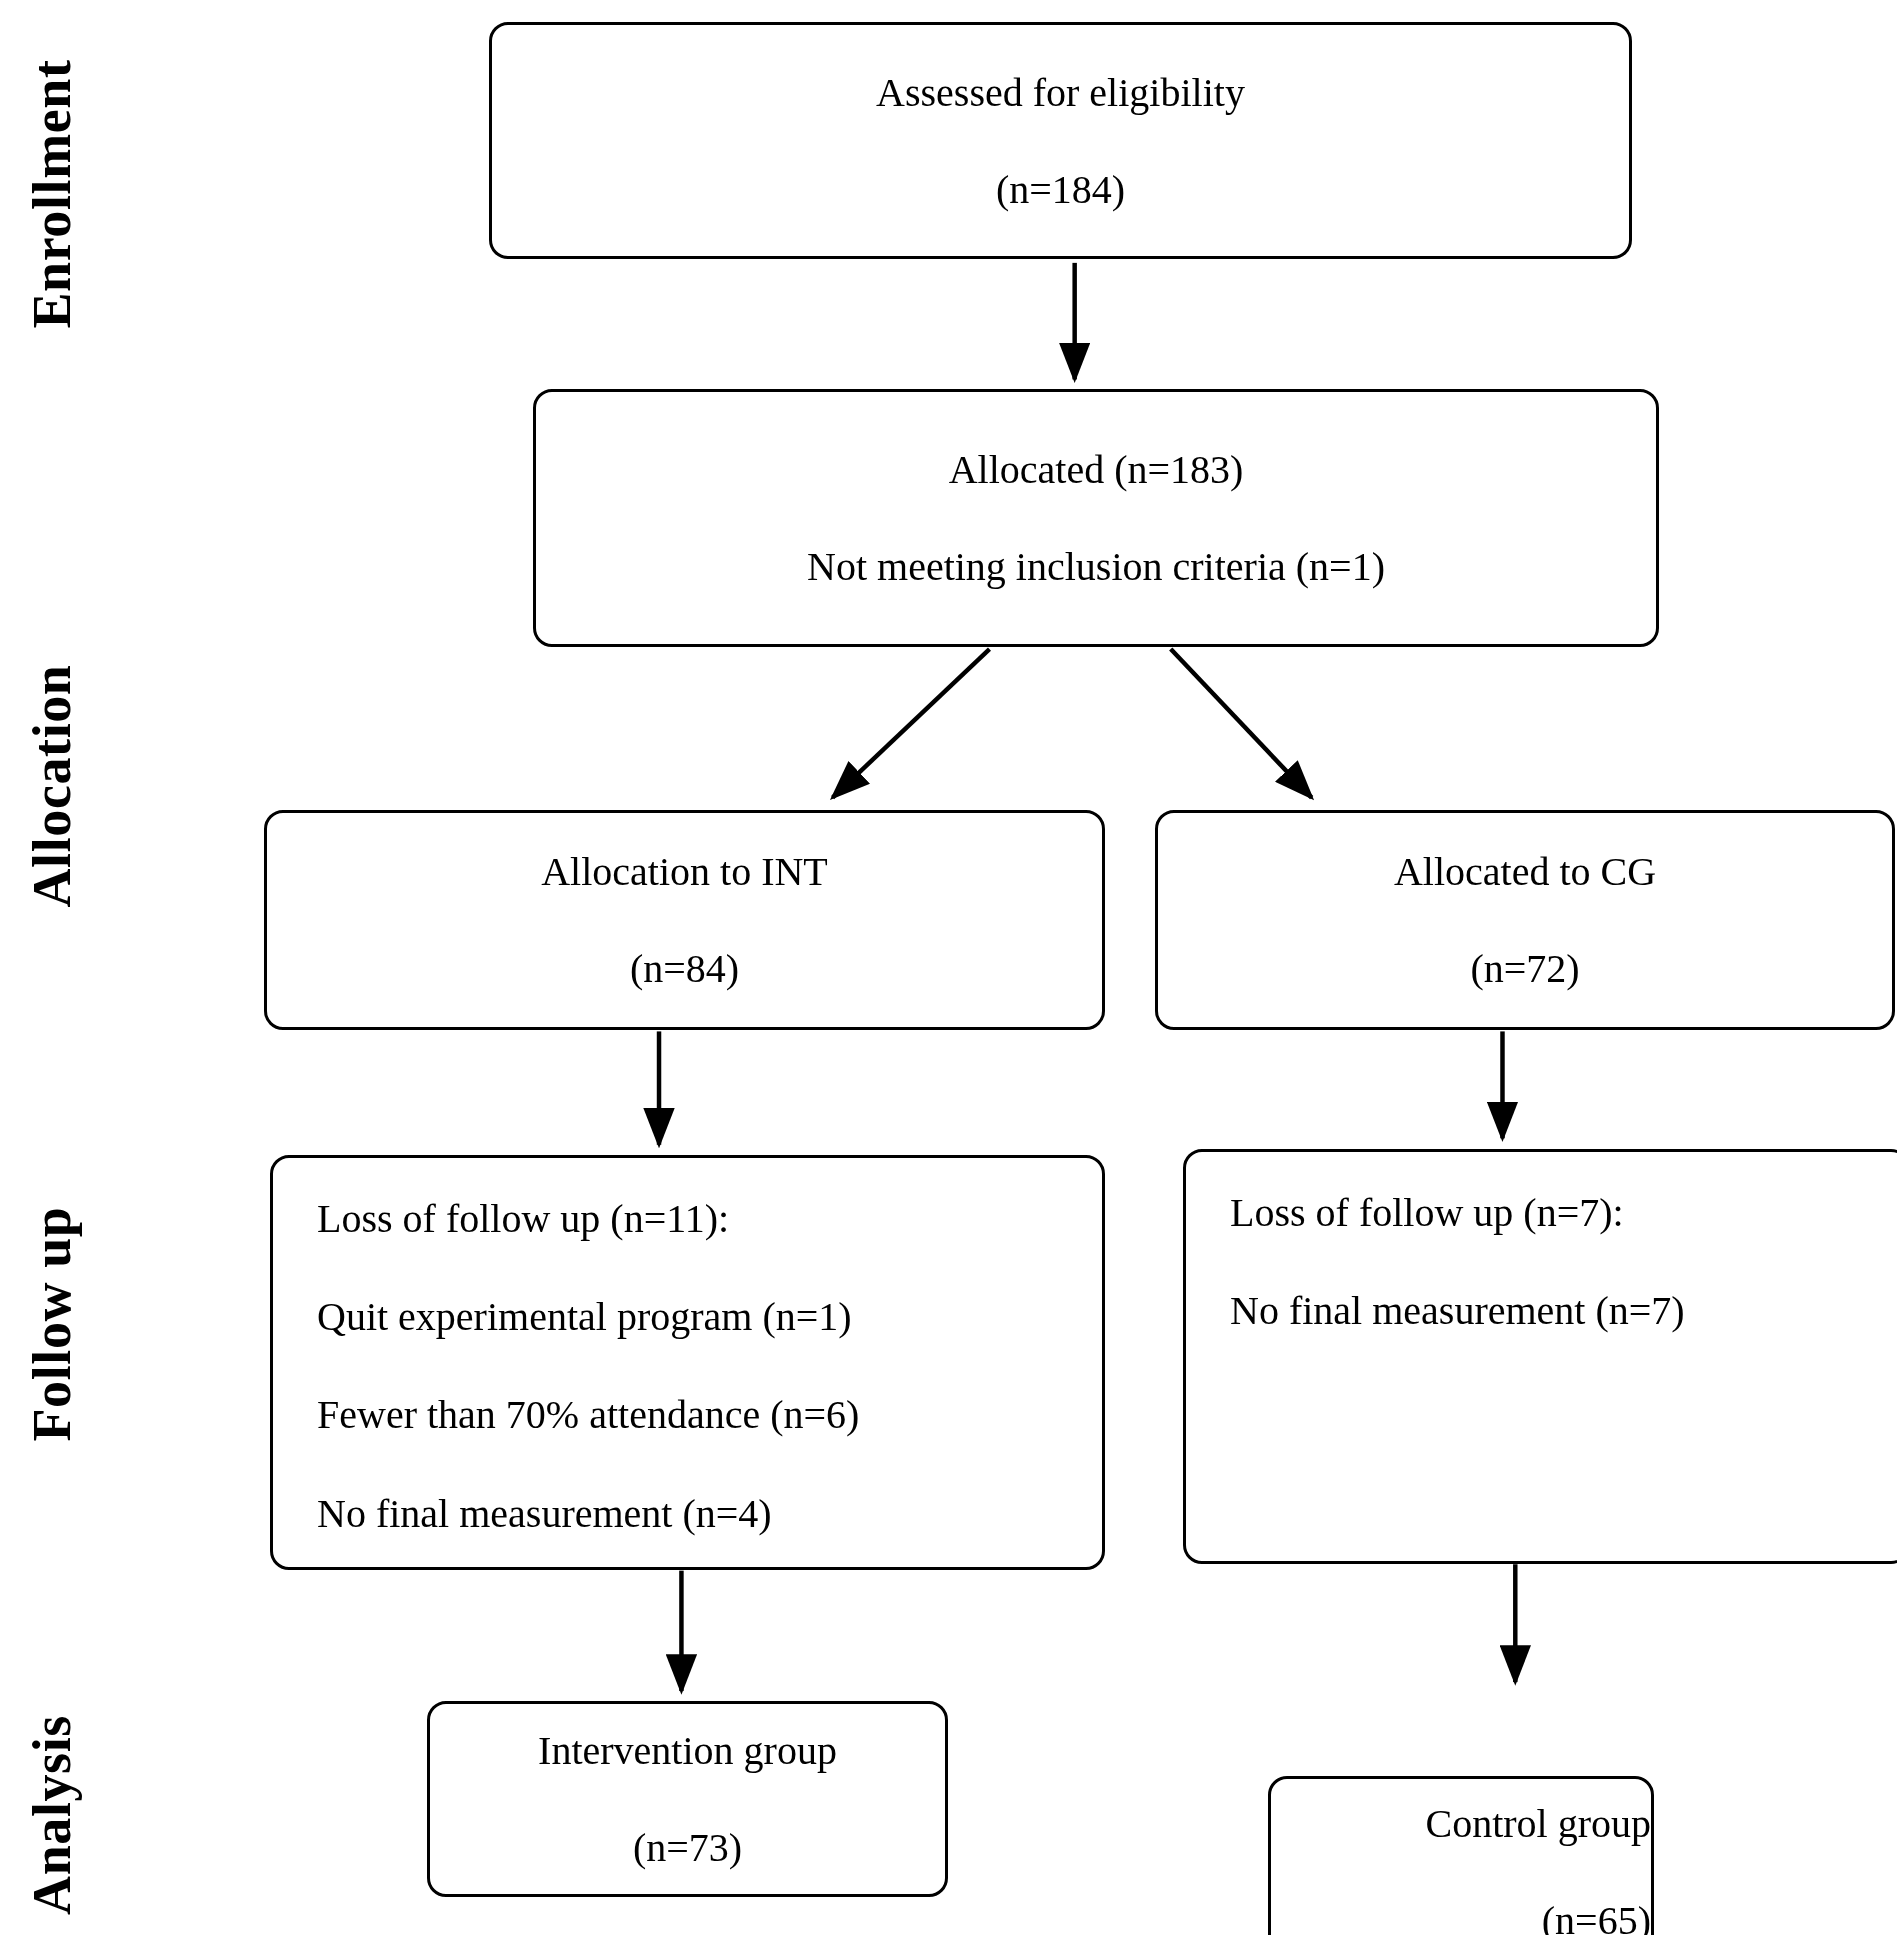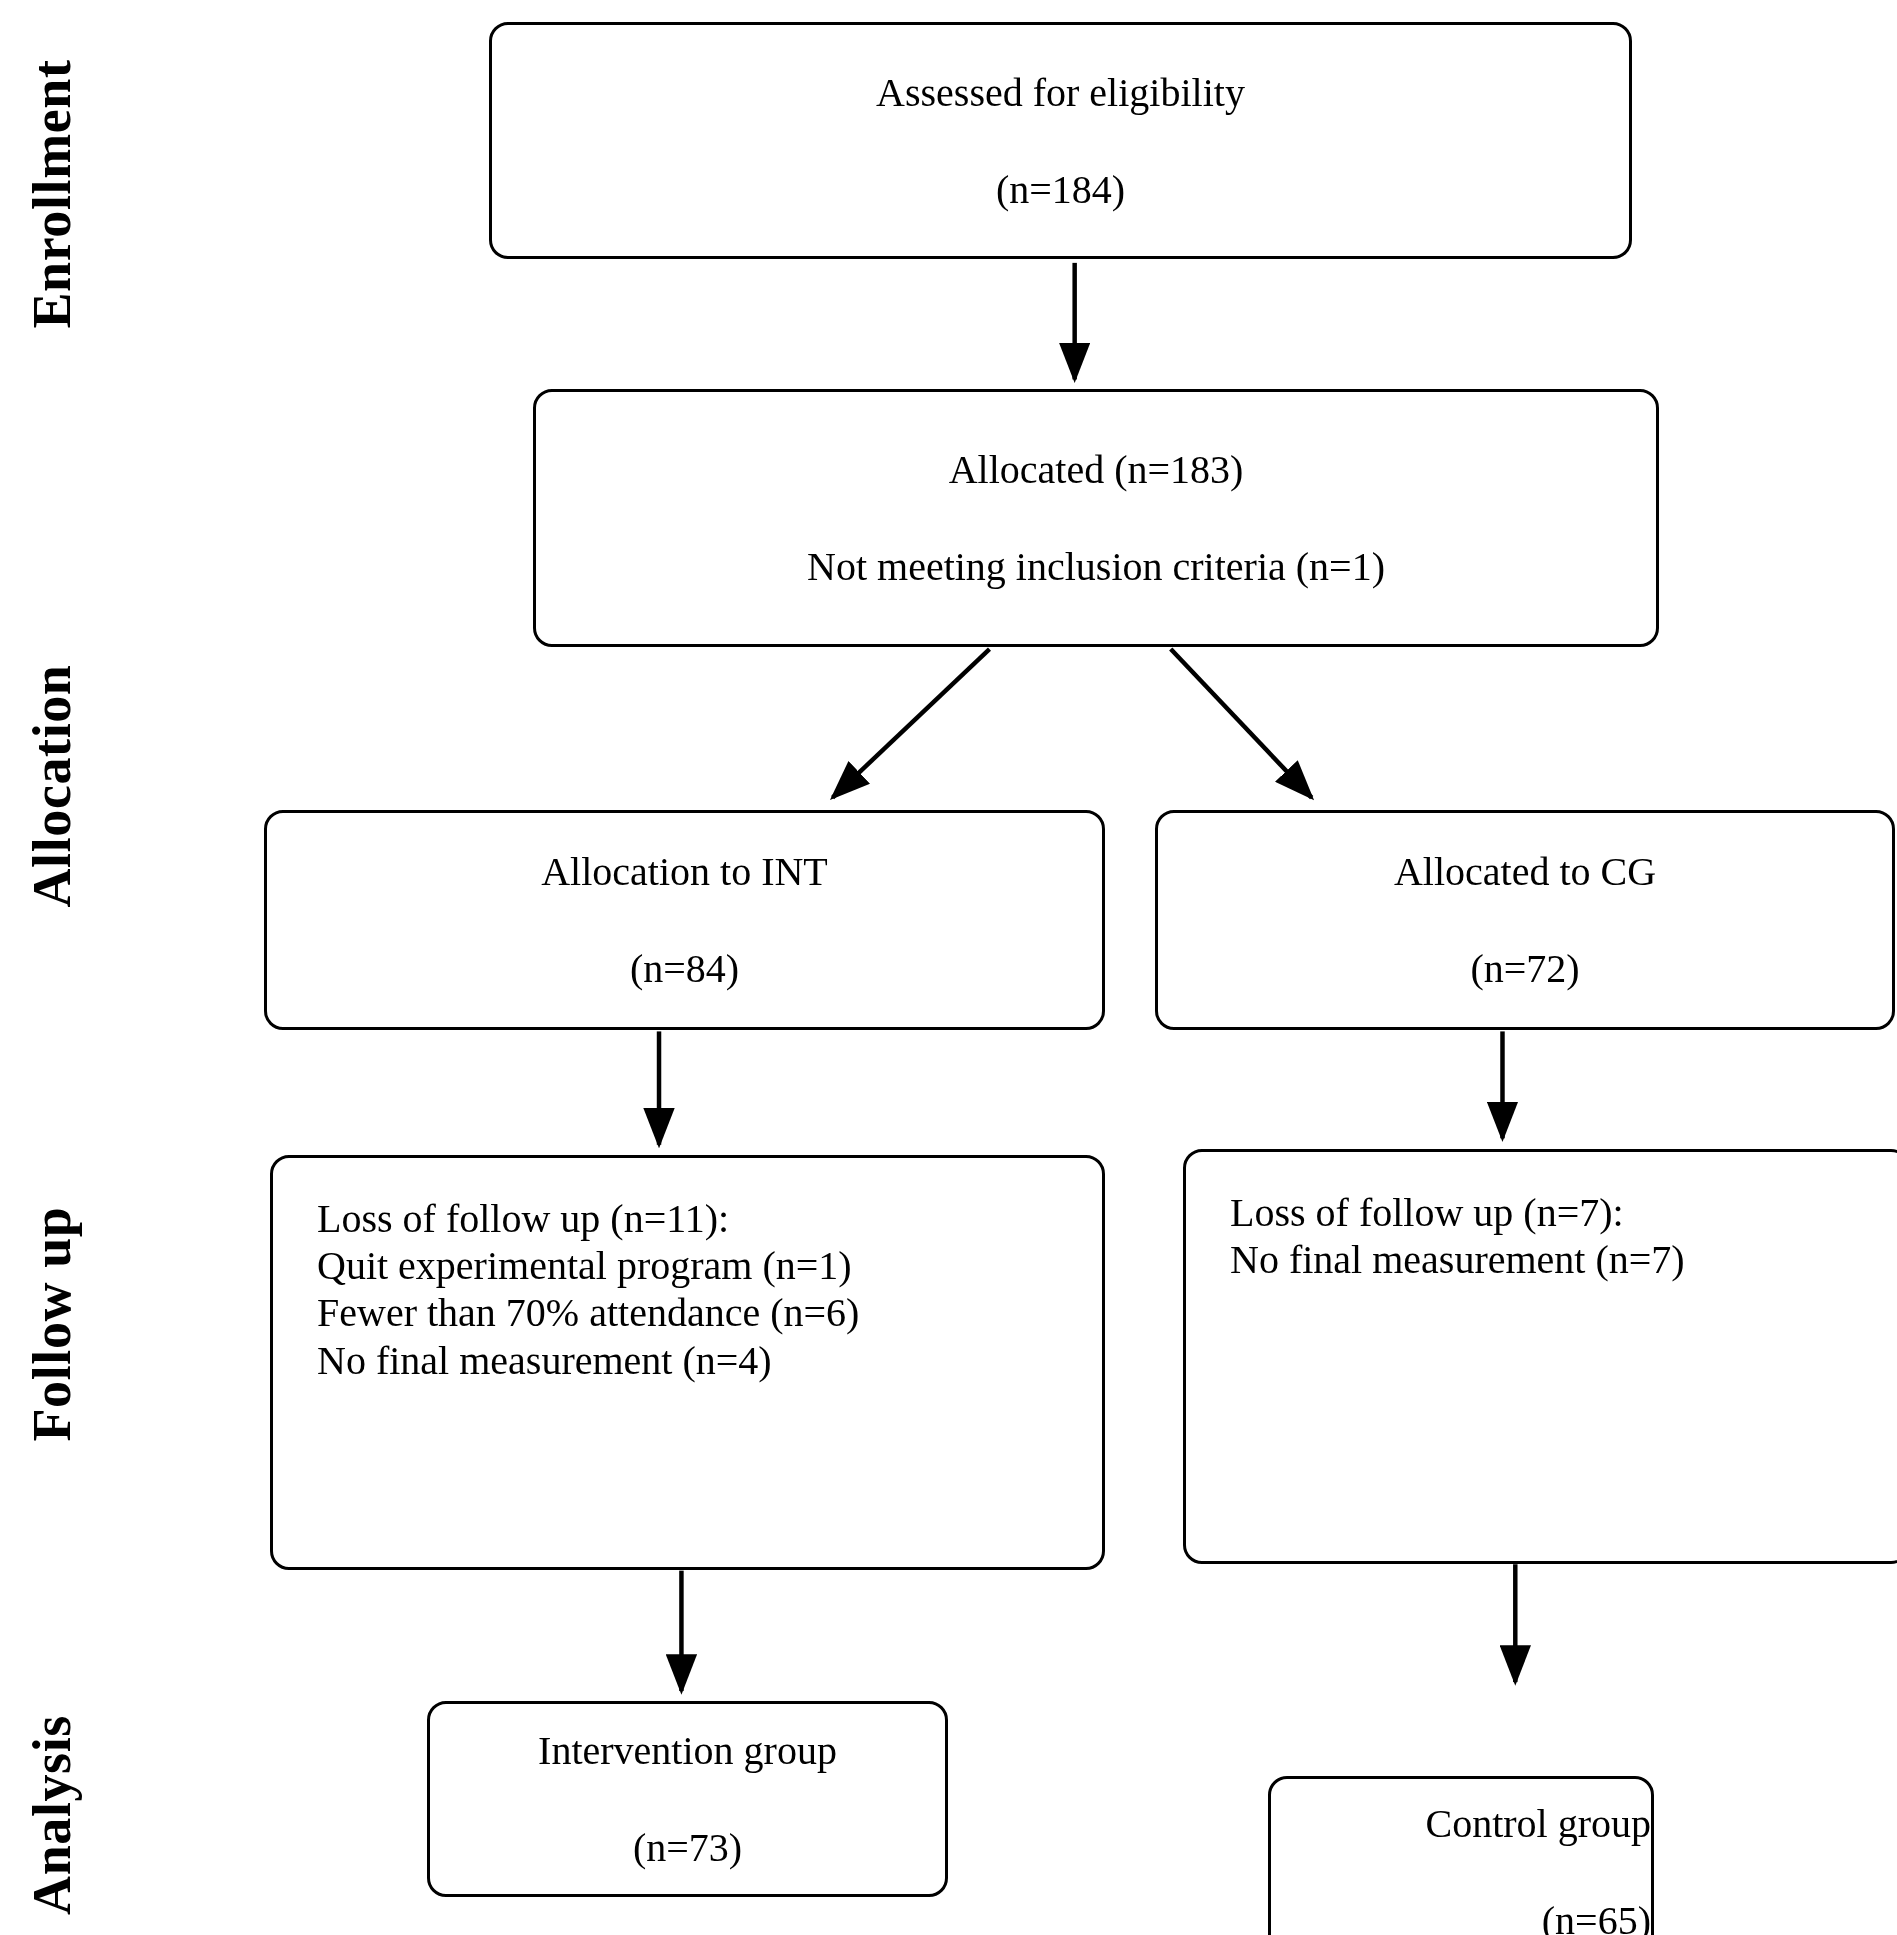--- a/index.html
+++ b/index.html
@@ -38,20 +38,21 @@
     align-items: center;
     justify-content: center;
     text-align: center;
     gap: 50px;
   }
   .box.lefted {
     align-items: flex-start;
     justify-content: flex-start;
     text-align: left;
     padding: 37px 26px 26px 44px;
+    gap: 51px;
   }
   .line {
     white-space: nowrap;
     font-family: Liberation Serif, serif;
   }
   .stage-label {
     position: absolute;
     width: 359px;
     height: 70px;
     display: flex;

